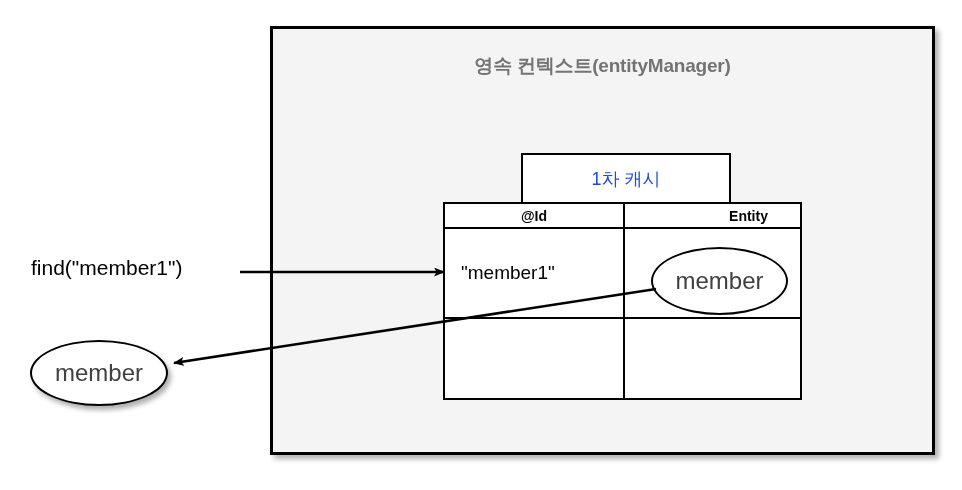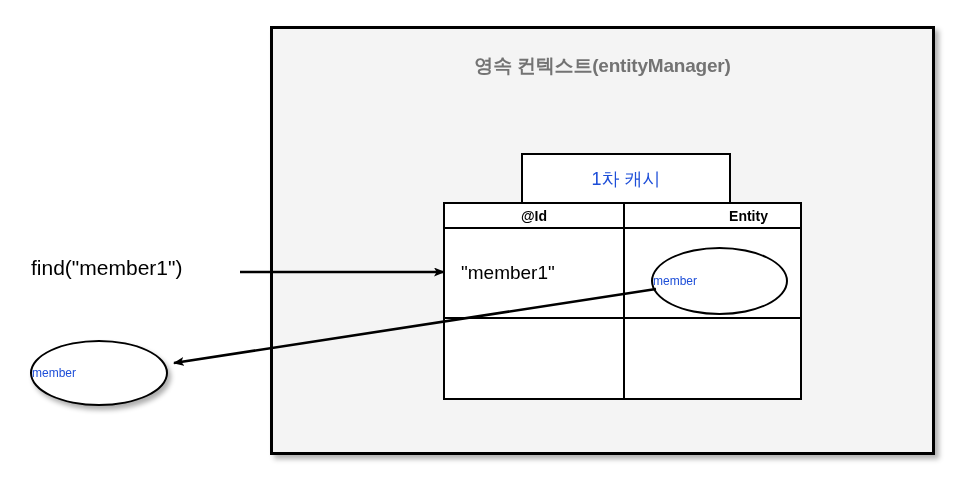--- a/index.html
+++ b/index.html
@@ -122,22 +122,23 @@
 
   
   .entity-ellipse {
     position: absolute;
     background: #ffffff;
     border: 2px solid #000000;
     border-radius: 50%;
     box-sizing: border-box;
     display: flex;
     align-items: center;
-    font-size: 12px;
-    color: #1d4ed8;
+    justify-content: center;
+    font-size: 24px;
+    color: #404040;
   }
   #cached-entity {
     left: 206px;
     top: 43px;
     width: 137px;
     height: 68px;
   }
   #returned-entity {
     left: 30px;
     top: 340px;

